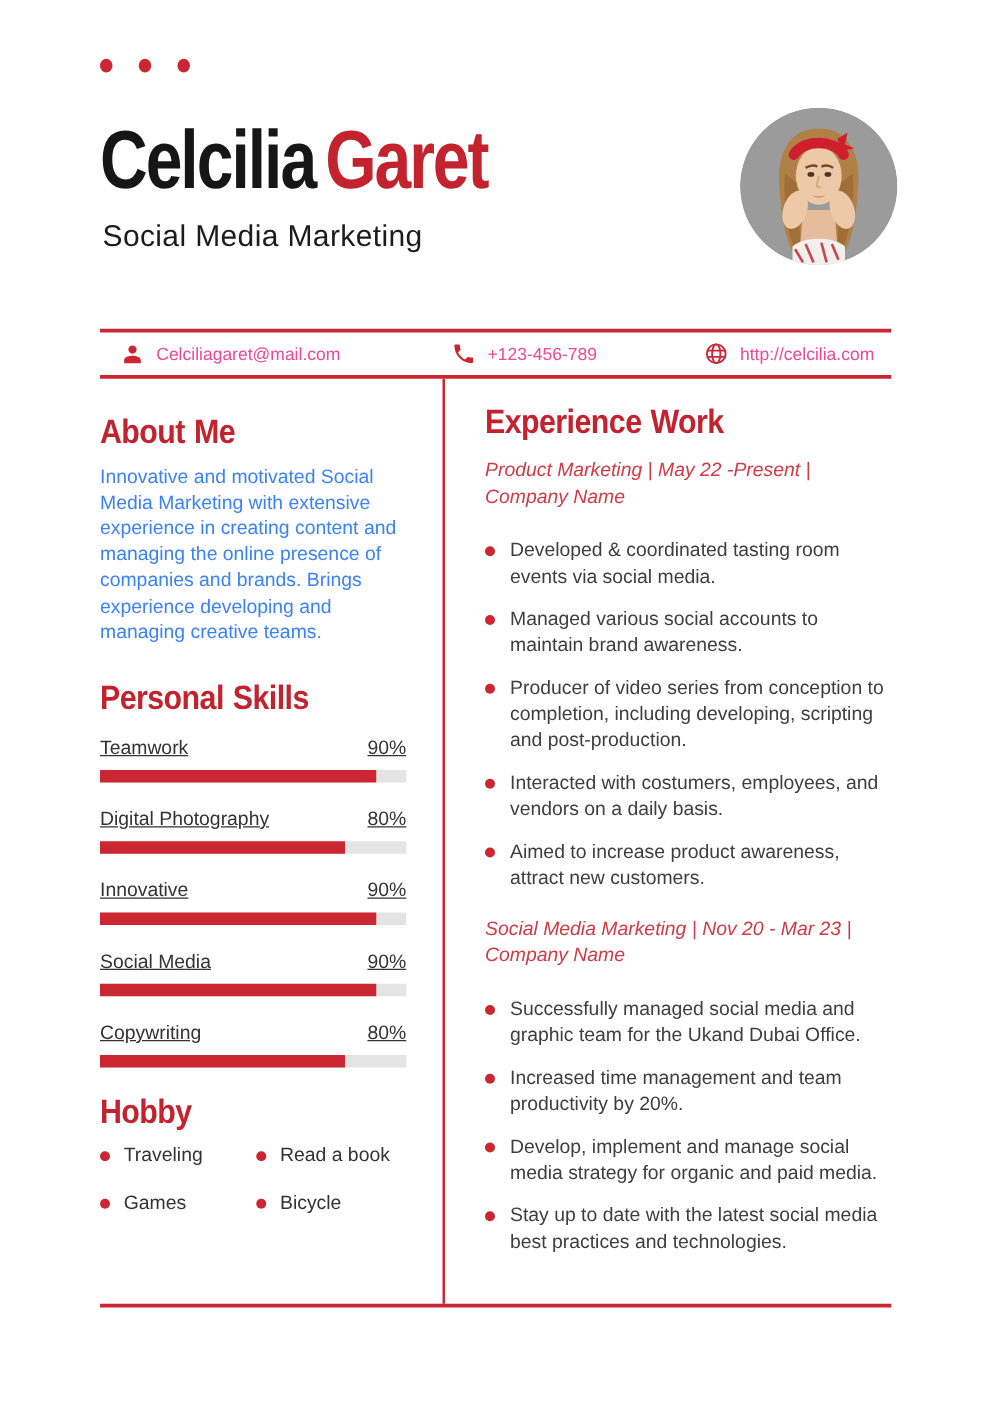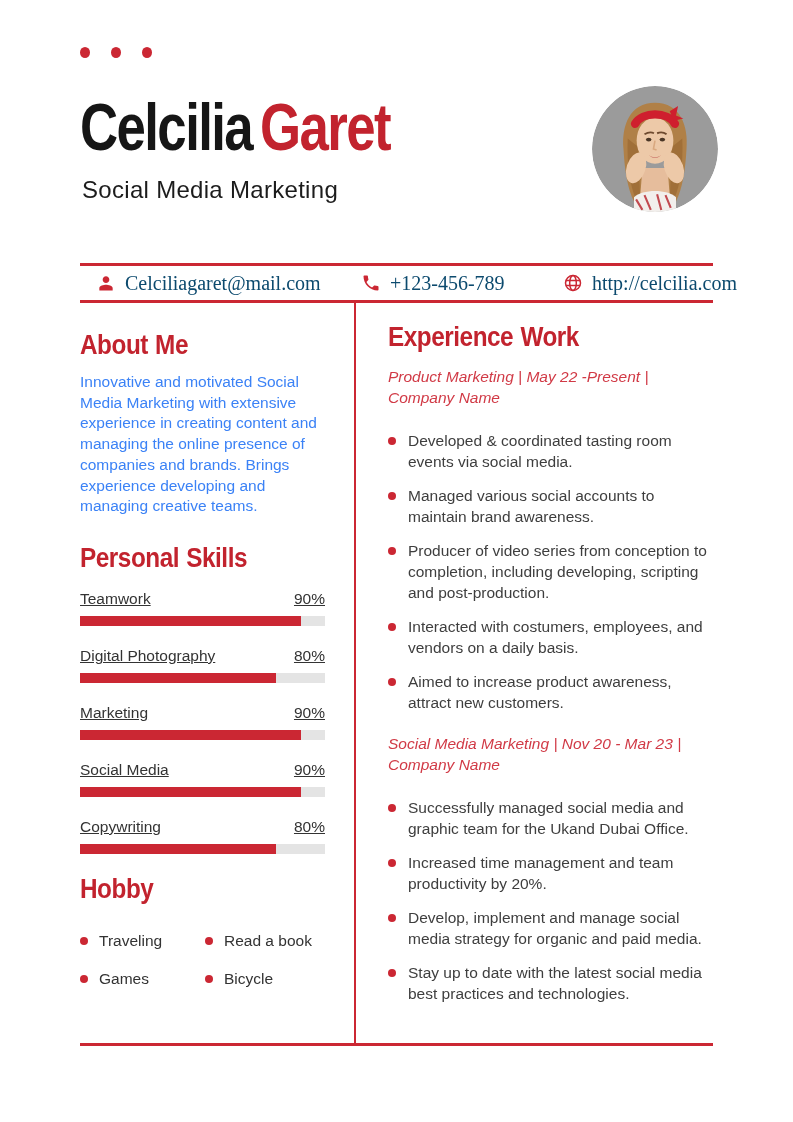--- a/index.html
+++ b/index.html
@@ -30,21 +30,21 @@
   
   .contact-bar {
     position:absolute; left:80px; top:263px; width:633px; height:40px;
     border-top:3px solid var(--accent-red,#cb2733); border-bottom:3px solid var(--accent-red,#cb2733);
   }
   .contact-item { position:absolute; top:0; height:34px; display:flex; align-items:center; gap:9px; }
   .contact-item.c1 { left:16px; }
   .contact-item.c2 { left:281px; }
   .contact-item.c3 { left:483px;justify-content:flex-end; }
   .contact-item svg { width:20px; height:20px; flex:0 0 auto; }
-  .contact-item span { font-size:20px; color:#0c4a6e; white-space:nowrap;font-family:Liberation Serif, serif; }
+  .contact-item span { font-size:14px; color:#ec4899; white-space:nowrap; }
 
   
   .sec-h2 {
     font-size:27px; line-height:30px; font-weight:bold; letter-spacing:-0.5px; word-spacing:1px;
     color:var(--heading-red,#c2232e); transform:scaleX(0.9); transform-origin:left top; white-space:nowrap;
   }
 
   
   .left-col { position:absolute; left:80px; top:322px; width:245px; }
   .right-col { position:absolute; left:388px; top:322px; width:326px; }
@@ -59,21 +59,21 @@
   .skills-title { margin-top:26px; }
   .skills-list { margin-top:16px; }
   .skill-item { margin-bottom:20px; }
   .skill-head { display:flex; justify-content:space-between; align-items:baseline; line-height:20px; margin-bottom:7px; }
   .skill-label, .skill-value { font-size:15.5px; color:#333;text-decoration:underline; }
   .skill-bar { width:245px; height:10px; background:var(--bar-track,#e4e4e4); }
   .skill-fill { height:100%; background:var(--accent-red,#cb2733); }
 
   
   .hobby-title { margin-top:18px; }
-  .hobby-list { margin-top:28px; display:grid; grid-template-columns:125px auto; row-gap:20px; }
+  .hobby-list { margin-top:12px; display:grid; grid-template-columns:125px auto; row-gap:20px; }
   .hobby-item { display:flex; align-items:center; gap:11px; }
   .bullet { width:8px; height:8px; border-radius:50%; background:var(--accent-red,#cb2733); flex:0 0 auto; }
   .hobby-item span.lbl { font-size:15.5px; color:#333; }
 
   
   .job { margin-top:0; }
   .job-heading {
     margin-top:14px; font-size:15.5px; line-height:21px; font-style:italic;
     color:var(--title-red,#d13a46); width:326px;
   }
@@ -174,21 +174,21 @@
           <div class="skill-head">
             <span class="skill-label">Digital Photography</span>
             <span class="skill-value">80%</span>
           </div>
           <div class="skill-bar">
             <div class="skill-fill" style="width: 80%;"></div>
           </div>
         </div>
         <div class="skill-item">
           <div class="skill-head">
-            <span class="skill-label">Marketing</span>
+            <span class="skill-label">Innovative</span>
             <span class="skill-value">90%</span>
           </div>
           <div class="skill-bar">
             <div class="skill-fill" style="width: 90%;"></div>
           </div>
         </div>
         <div class="skill-item">
           <div class="skill-head">
             <span class="skill-label">Social Media</span>
             <span class="skill-value">90%</span>

